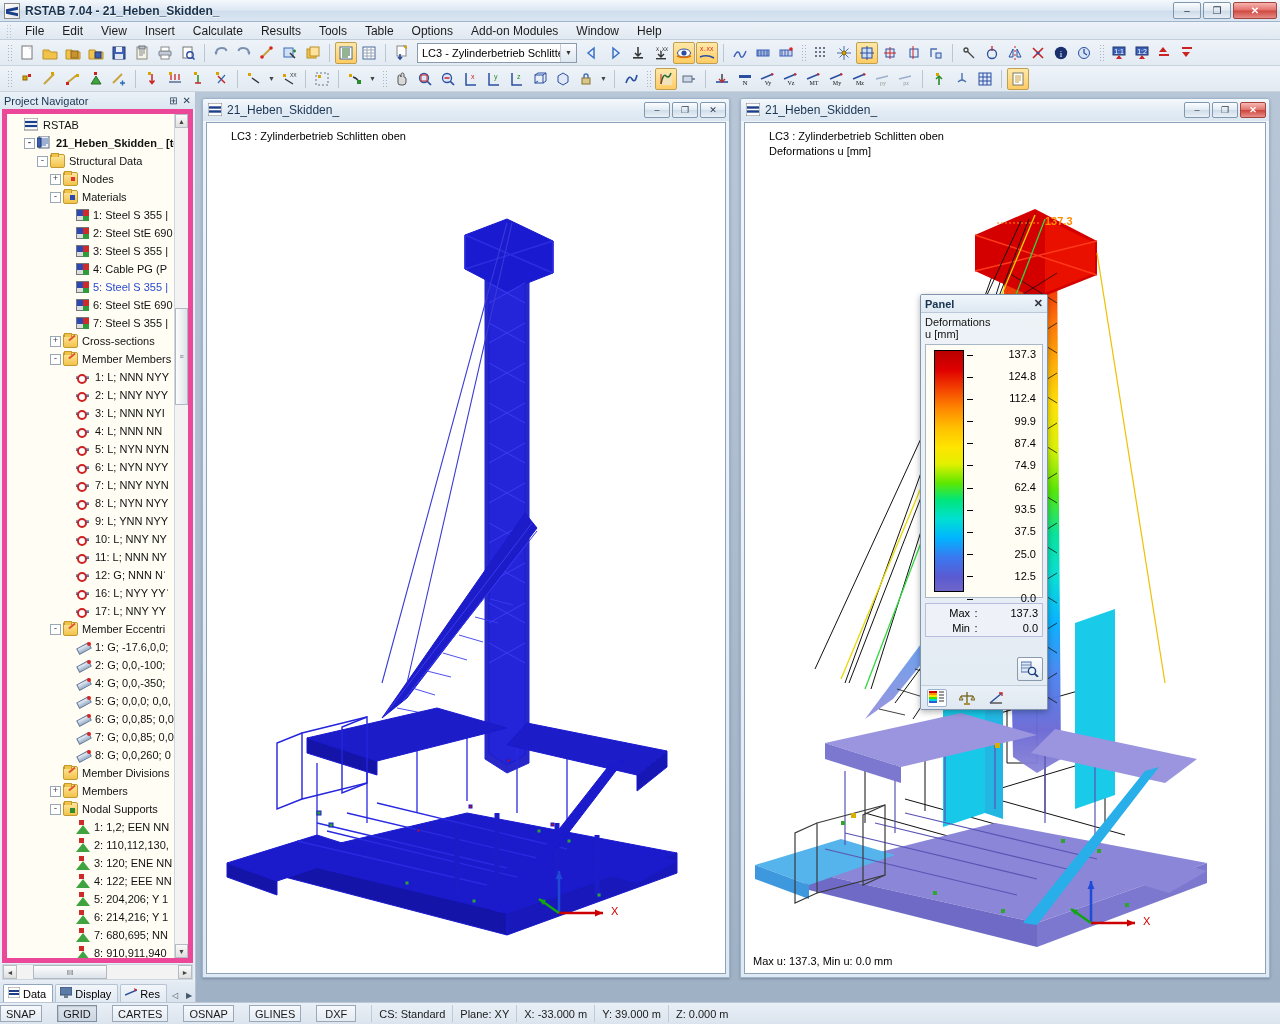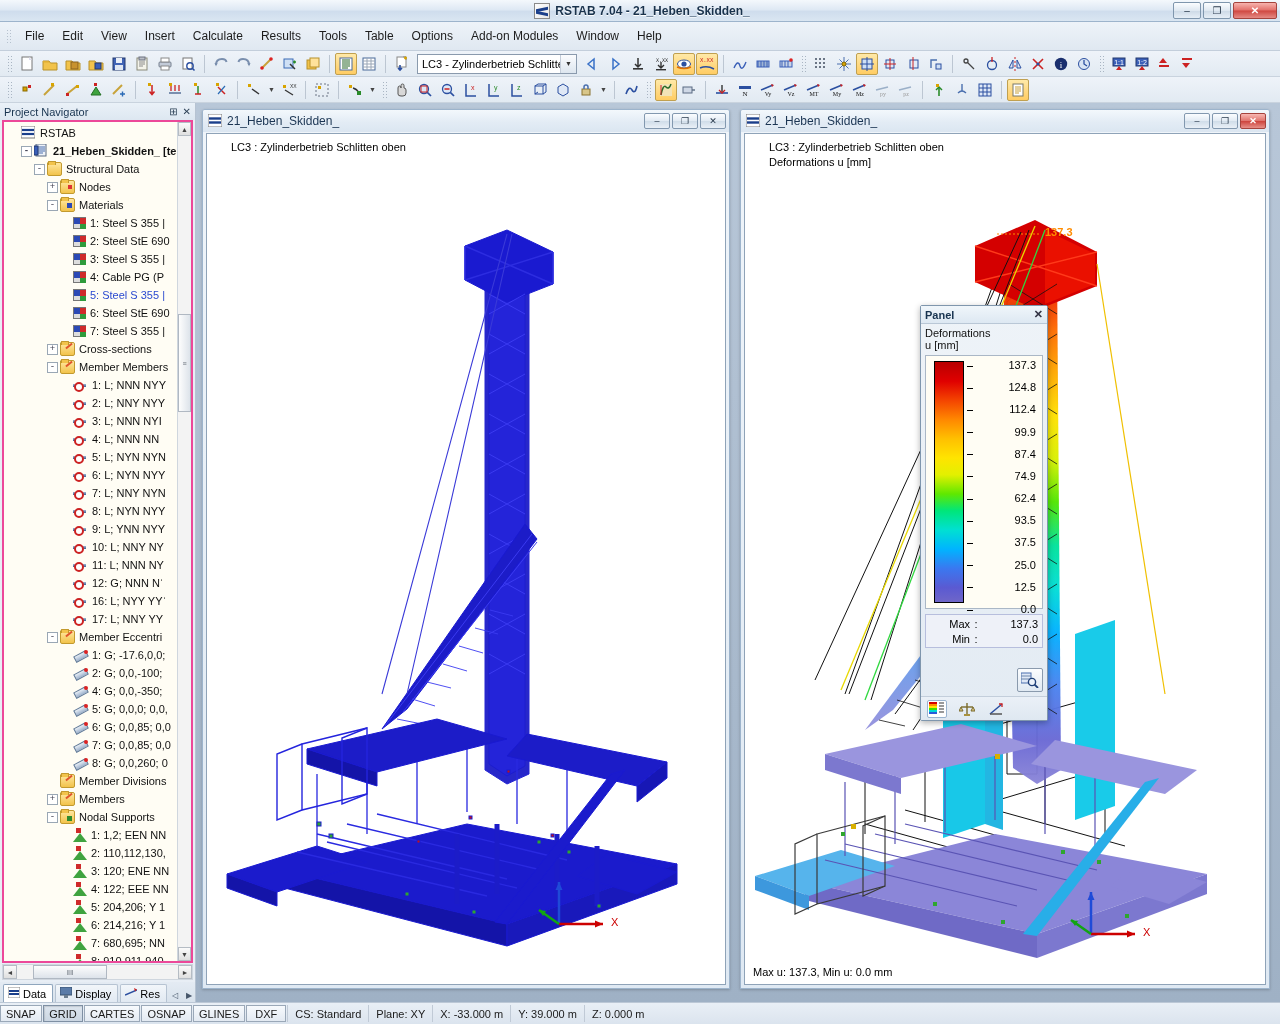--- a/index.html
+++ b/index.html
@@ -19,21 +19,20 @@
   }
 
   
   .titlebar {
     height: 22px;
     background: linear-gradient(180deg,#f4f8fc 0%,#dfe9f4 45%,#cfdded 55%,#dae6f2 100%);
     border-bottom: 1px solid #9db4cc;
     display: flex; align-items: center;
     padding-left: 4px;
     position: relative;
-    justify-content: center;
   }
   .titlebar .apptitle {
     font-size: 12px; font-weight: bold; color: #19324c;
     margin-left: 5px;
     text-shadow: 0 1px 0 #ffffff;
   }
   .app-icon {
     width: 16px; height: 16px;
     background: linear-gradient(135deg,#fdfdfd,#e8e8e8);
     border: 1px solid #8a8a8a;
@@ -57,21 +56,21 @@
     color:#2b3b4d; font-size:10px;
   }
   .win-btn.close {
     width: 44px;
     background: linear-gradient(180deg,#f7b3ae,#e2706a 48%,#cf4740 52%,#e58a84);
     border-color:#a5433d; color:#fff; font-weight:bold;
   }
 
   
   .menubar {
-    height: 29px;
+    height: 18px;
     background: linear-gradient(180deg,#eef3f9,#e0e8f1);
     border-bottom: 1px solid #c3cedb;
     display:flex; align-items:center;
     padding-left: 6px;
   }
   .grip {
     width:6px; height:14px; margin-right:4px;
     background-image: radial-gradient(#aab6c4 40%, transparent 42%);
     background-size: 3px 3px;
     opacity:.8;
@@ -131,21 +130,21 @@
   }
   .nav-header {
     height:17px; display:flex; align-items:center;
     padding:0 4px; font-size:11px; color:#17334f;
     background:linear-gradient(180deg,#eaf1f8,#dde7f1);
   }
   .nav-header .t { flex:1; }
   .nav-header .ico { font-size:10px; margin-left:5px; color:#2d4257; }
   .nav-tree-wrap {
     flex:1; margin:0 2px; background:#fffdf4;
-    border:2px solid #ec4899; position:relative; overflow:hidden;
+    border:5px solid #ec4899; position:relative; overflow:hidden;
   }
   .nav-tree { position:absolute; inset:0 14px 0 0; overflow:hidden; padding-top:2px;}
   .trow {
     height:18px; display:flex; align-items:center;
     white-space:nowrap; font-size:11px; color:#111; padding-right:2px;
   }
   .trow.sel { color:#2b4ad0; }
   .trow.bold { font-weight:bold; }
   .ind { flex:none; height:18px; }
   .exp {
@@ -316,21 +315,21 @@
 
   
   .statusbar{
     height:22px; flex:none; display:flex; align-items:center;
     background:linear-gradient(180deg,#e9eff6,#dbe4ee);
     border-top:1px solid #bcc8d6;
     font-size:11px; color:#1a1a1a;
   }
   .sb-left{flex:1;padding-left:6px;}
   .sb-toggle{
-    height:17px;min-width:40px;margin-right:1px;padding:0 5px;
+    height:17px;min-width:40px;margin-right:15px;padding:0 5px;
     display:flex;align-items:center;justify-content:center;
     border:1px solid #9aa8b8; background:linear-gradient(180deg,#f7fafd,#e3eaf2);
     font-size:11px;
   }
   .sb-toggle.on{background:linear-gradient(180deg,#dde5ee,#cbd6e2);border-color:#7e8fa3;
                 box-shadow:inset 1px 1px 1px rgba(0,0,0,.12);}
   .sb-field{padding:0 7px;border-left:1px solid #c0cad6;height:17px;display:flex;align-items:center;white-space:nowrap;text-align:center;}
   .sb-tail{display:flex;align-items:center;padding-right:4px;}
 </style>
 </head>

